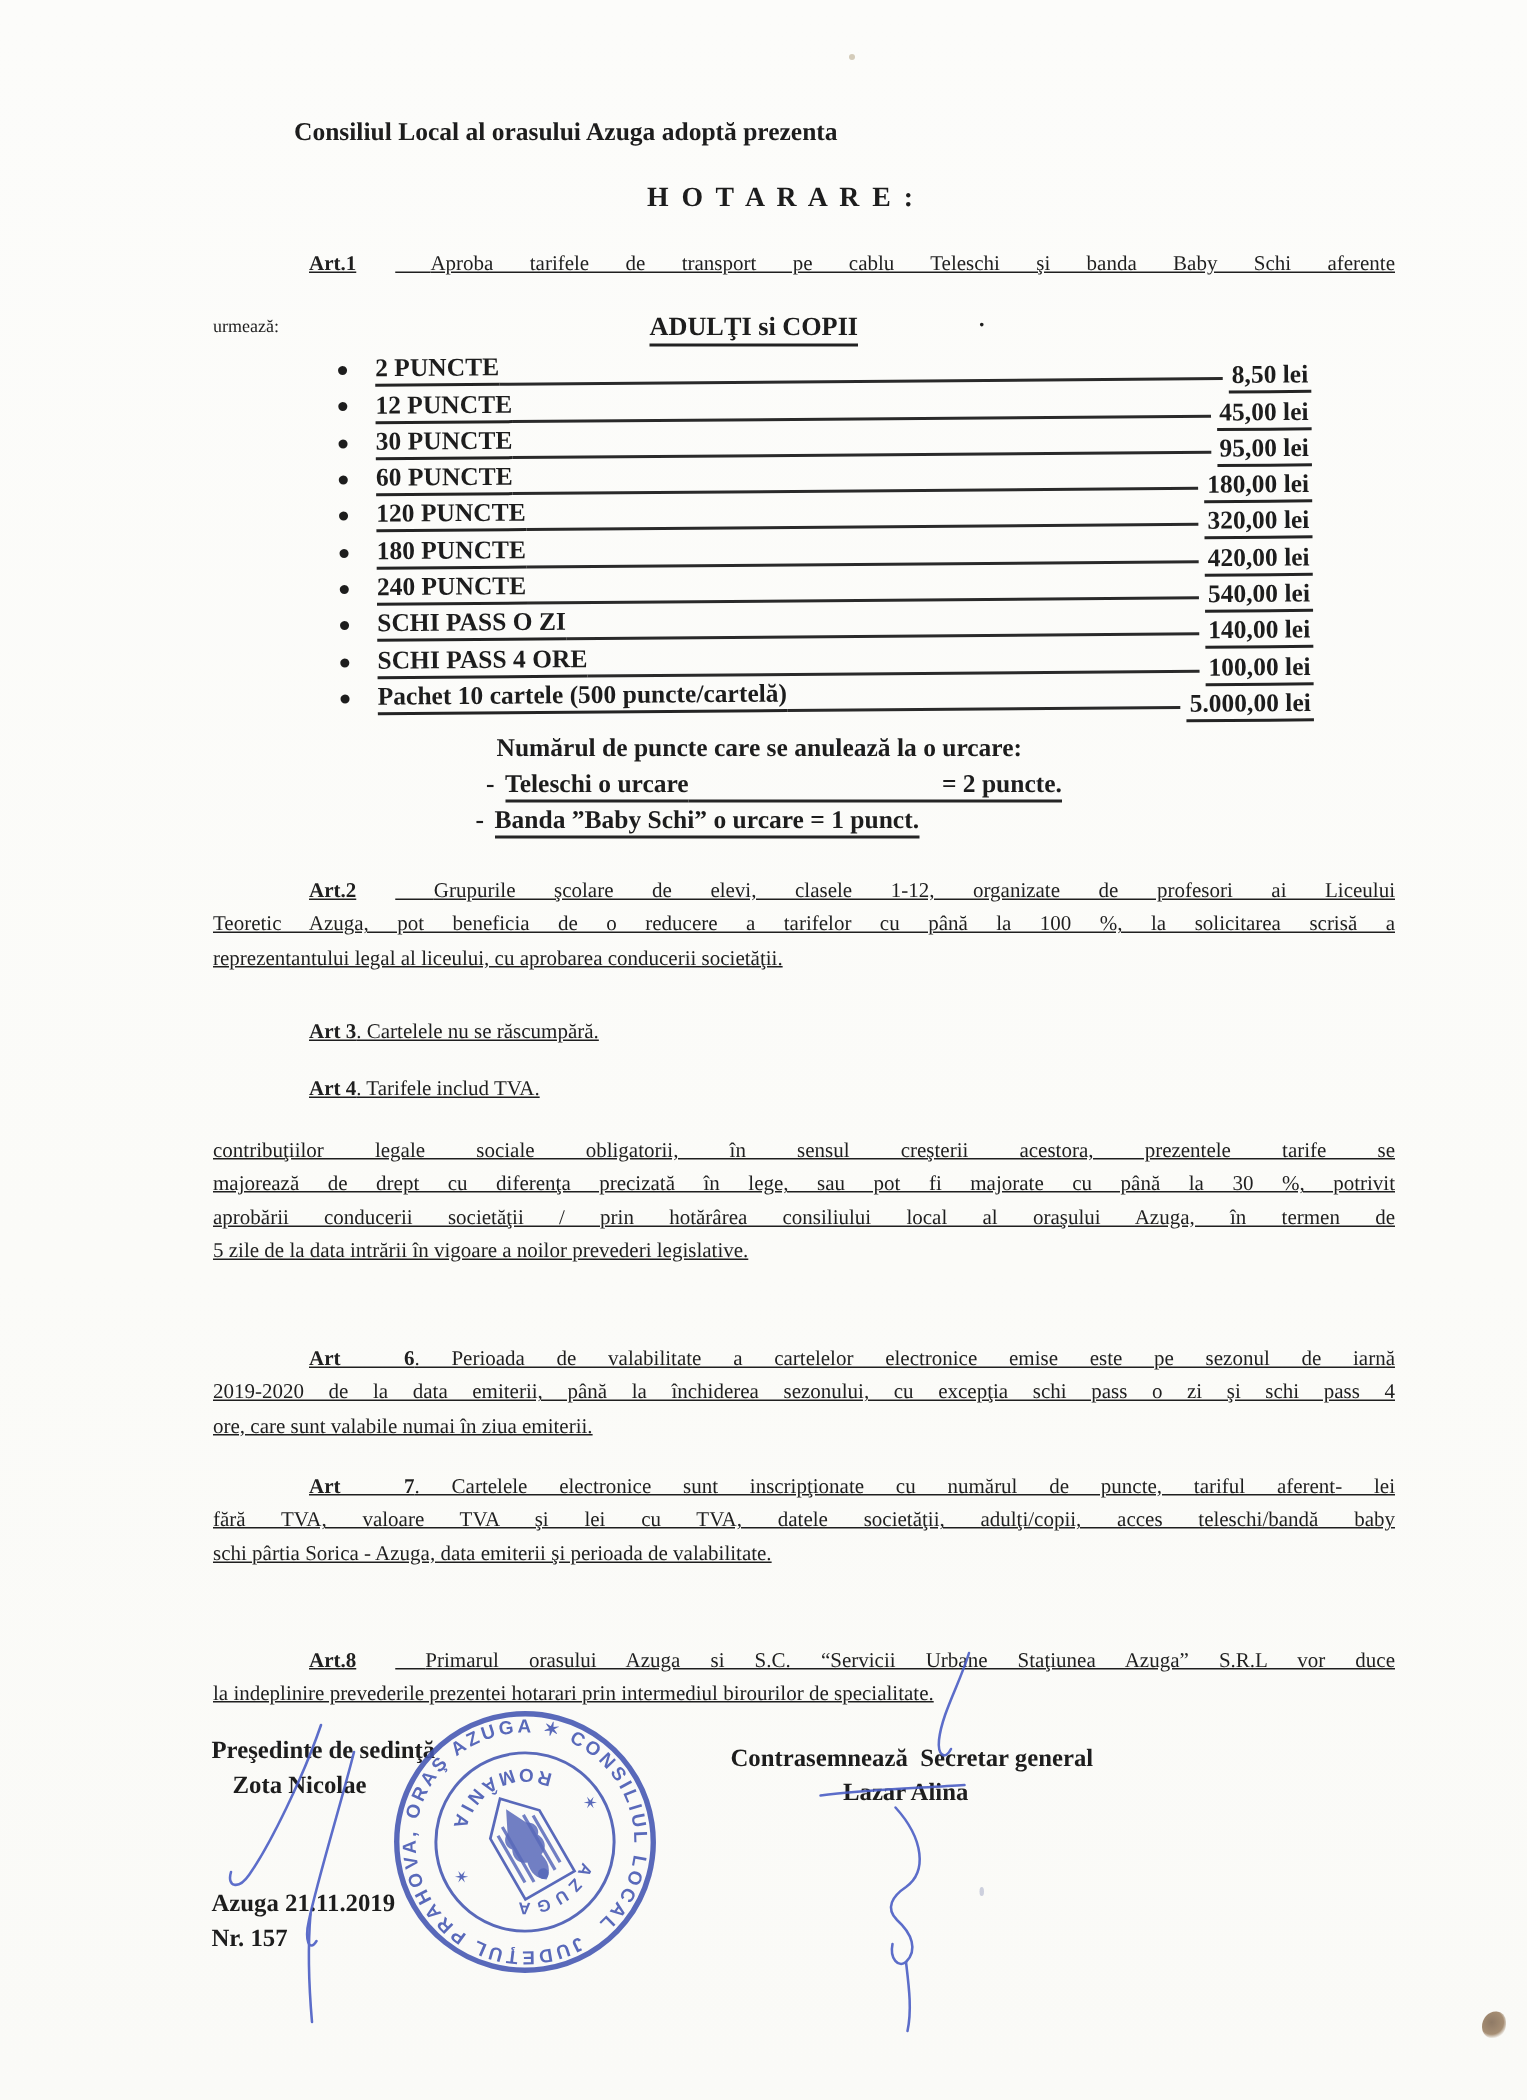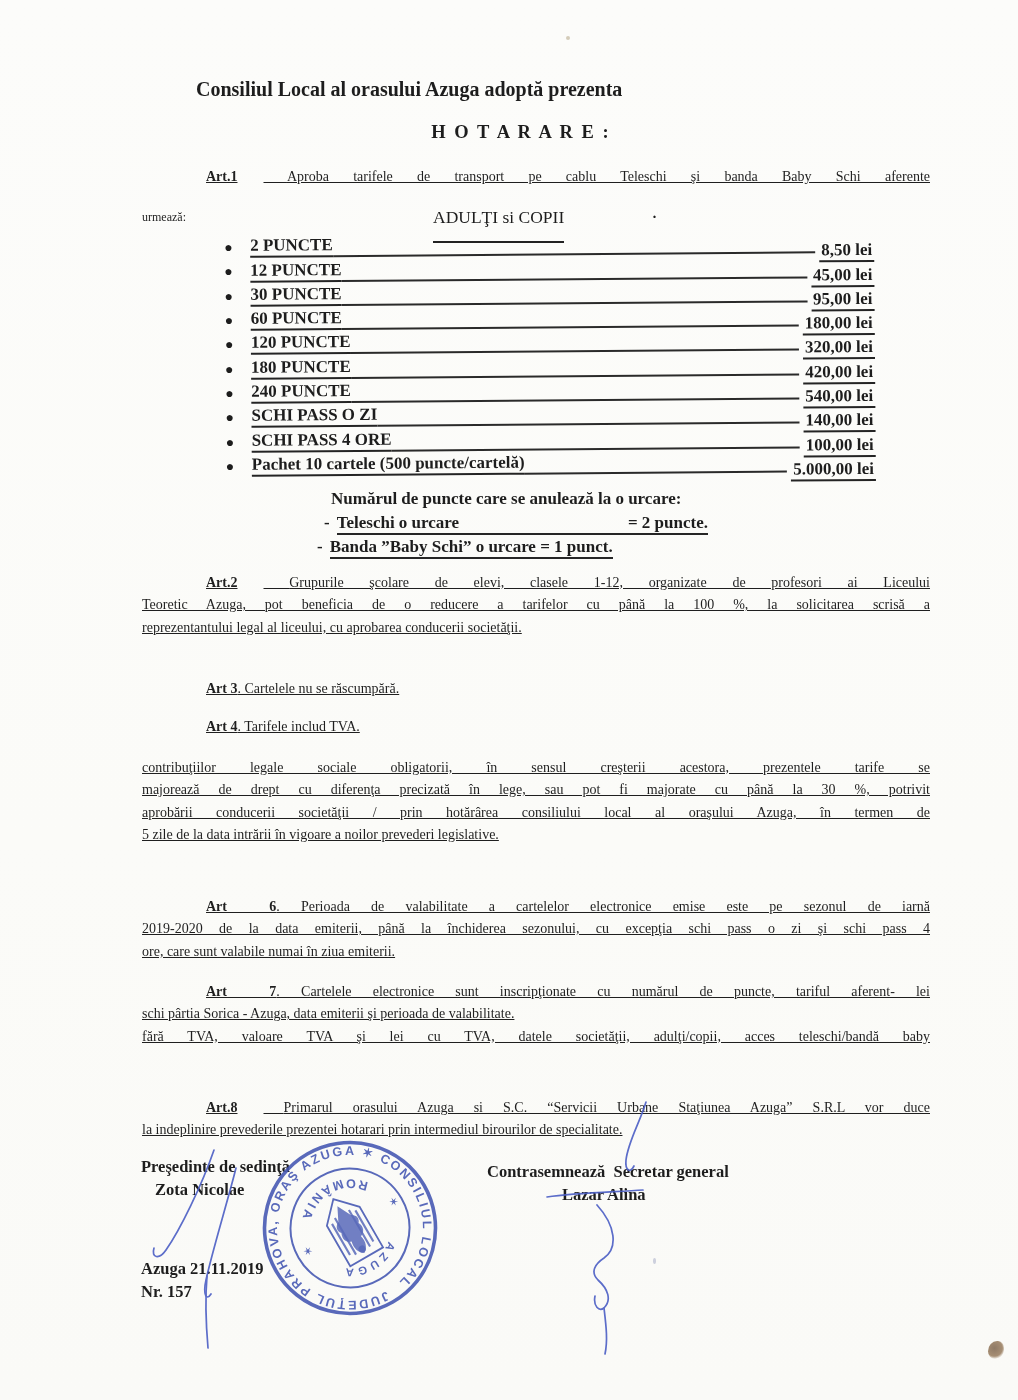--- a/index.html
+++ b/index.html
@@ -12,25 +12,25 @@
   .abs{position:absolute;}
   
   .para{position:absolute;left:142px;width:788px;font-size:14px;line-height:22.4px;color:#1f1f1f;text-decoration:underline;}
   .jline{text-align:justify;text-align-last:justify;}
   .jline.last{text-align-last:left;}
   .jline.ind{text-indent:64px;}
   b.artlbl{font-weight:bold;}
   b.lblgap{margin-right:26px;}
   .u{border-bottom:2px solid #262626;padding-bottom:0px;}
   
-  .hdr-intro{left:196px;top:78px;font-size:20px;font-weight:bold;}
+  .hdr-intro{left:196px;top:78px;font-size:17px;font-weight:bold;}
   .hdr-title{left:0;top:122px;width:1018px;text-align:center;font-size:18.5px;font-weight:bold;letter-spacing:2px;transform:translateX(12px);}
   
   .urmeaza{left:142px;top:210px;font-size:12px;}
-  .adulti{left:433px;top:207px;font-size:17.5px;font-weight:normal;border-bottom:2.2px solid #222;padding-bottom:13px;}
+  .adulti{left:433px;top:207px;font-size:17.5px;font-weight:bold;border-bottom:2.2px solid #222;padding-bottom:1px;}
   .adulti-dot{left:652px;top:209px;font-size:15px;font-weight:bold;}
   
   .tlist{left:224px;top:234px;width:650px;transform:rotate(-0.45deg);transform-origin:left top;}
   .trow{display:flex;align-items:flex-end;height:24.3px;}
   .tbullet{width:26px;font-size:14px;align-self:center;padding-top:4px;}
   .tlabel{font-size:17px;font-weight:bold;border-bottom:2px solid #242424;white-space:nowrap;}
   .tfill{flex:1;border-bottom:2px solid #2a2a2a;height:100%;}
   .tprice{font-size:17px;font-weight:bold;border-bottom:2px solid #242424;transform:translateY(9px);margin-left:4px;padding:0 2px;white-space:nowrap;}
   
   .note-head{left:331px;top:489px;font-size:17px;font-weight:bold;}
@@ -136,21 +136,21 @@
     <span class="ndash">-</span>
       <span class="u">Teleschi o urcare</span>
       <span class="nfill"></span>
       <span class="u">= 2 puncte.</span>
   </div>
   <div class="abs note-line nl2">
     <span class="ndash">-</span>
       <span class="u">Banda ”Baby Schi” o urcare = 1 punct.</span>
   </div>
 
-  <div class="para" style="top:572px">
+  <div class="para" style="top:584px">
     <div class="jline ind"><b class="artlbl lblgap">Art.2</b> <span>Grupurile şcolare de elevi, clasele 1-12, organizate de profesori ai Liceului</span></div>
     <div class="jline">Teoretic Azuga, pot beneficia de o reducere a tarifelor cu până la 100 %, la solicitarea scrisă a</div>
     <div class="jline last">reprezentantului legal al liceului, cu aprobarea conducerii societăţii.</div>
   </div>
 
   <div class="para" style="top:678px">
     <div class="jline last ind"><b class="artlbl">Art 3</b><span>. Cartelele  nu se răscumpără.</span></div>
   </div>
   <div class="para" style="top:716px">
     <div class="jline last ind"><b class="artlbl">Art 4</b><span>. Tarifele includ TVA.</span></div>
@@ -164,22 +164,22 @@
   </div>
 
   <div class="para" style="top:896px">
     <div class="jline ind"><b class="artlbl">Art&nbsp; 6</b><span>. Perioada de valabilitate a cartelelor electronice emise este pe sezonul de iarnă</span></div>
     <div class="jline">2019-2020 de la data emiterii, până la închiderea sezonului, cu excepţia schi pass o zi şi schi pass 4</div>
     <div class="jline last">ore, care sunt valabile numai în ziua emiterii.</div>
   </div>
 
   <div class="para" style="top:981px">
     <div class="jline ind"><b class="artlbl">Art&nbsp; 7</b><span>. Cartelele electronice sunt inscripţionate cu numărul de puncte, tariful aferent- lei</span></div>
+    <div class="jline">fără TVA, valoare TVA şi lei cu TVA, datele societăţii, adulţi/copii, acces teleschi/bandă baby</div>
     <div class="jline last">schi pârtia Sorica - Azuga, data emiterii şi perioada de valabilitate.</div>
-    <div class="jline">fără TVA, valoare TVA şi lei cu TVA, datele societăţii, adulţi/copii, acces teleschi/bandă baby</div>
   </div>
 
   <div class="para" style="top:1097px">
     <div class="jline ind"><b class="artlbl lblgap">Art.8</b> <span>Primarul orasului Azuga si S.C. “Servicii Urbane Staţiunea Azuga” S.R.L vor duce</span></div>
     <div class="jline last">la indeplinire prevederile prezentei hotarari prin intermediul birourilor de specialitate.</div>
   </div>
 
   <div class="abs sig sig-left">
     <div>Preşedinte de sedinţă</div>
     <div class="name">Zota Nicolae</div>

